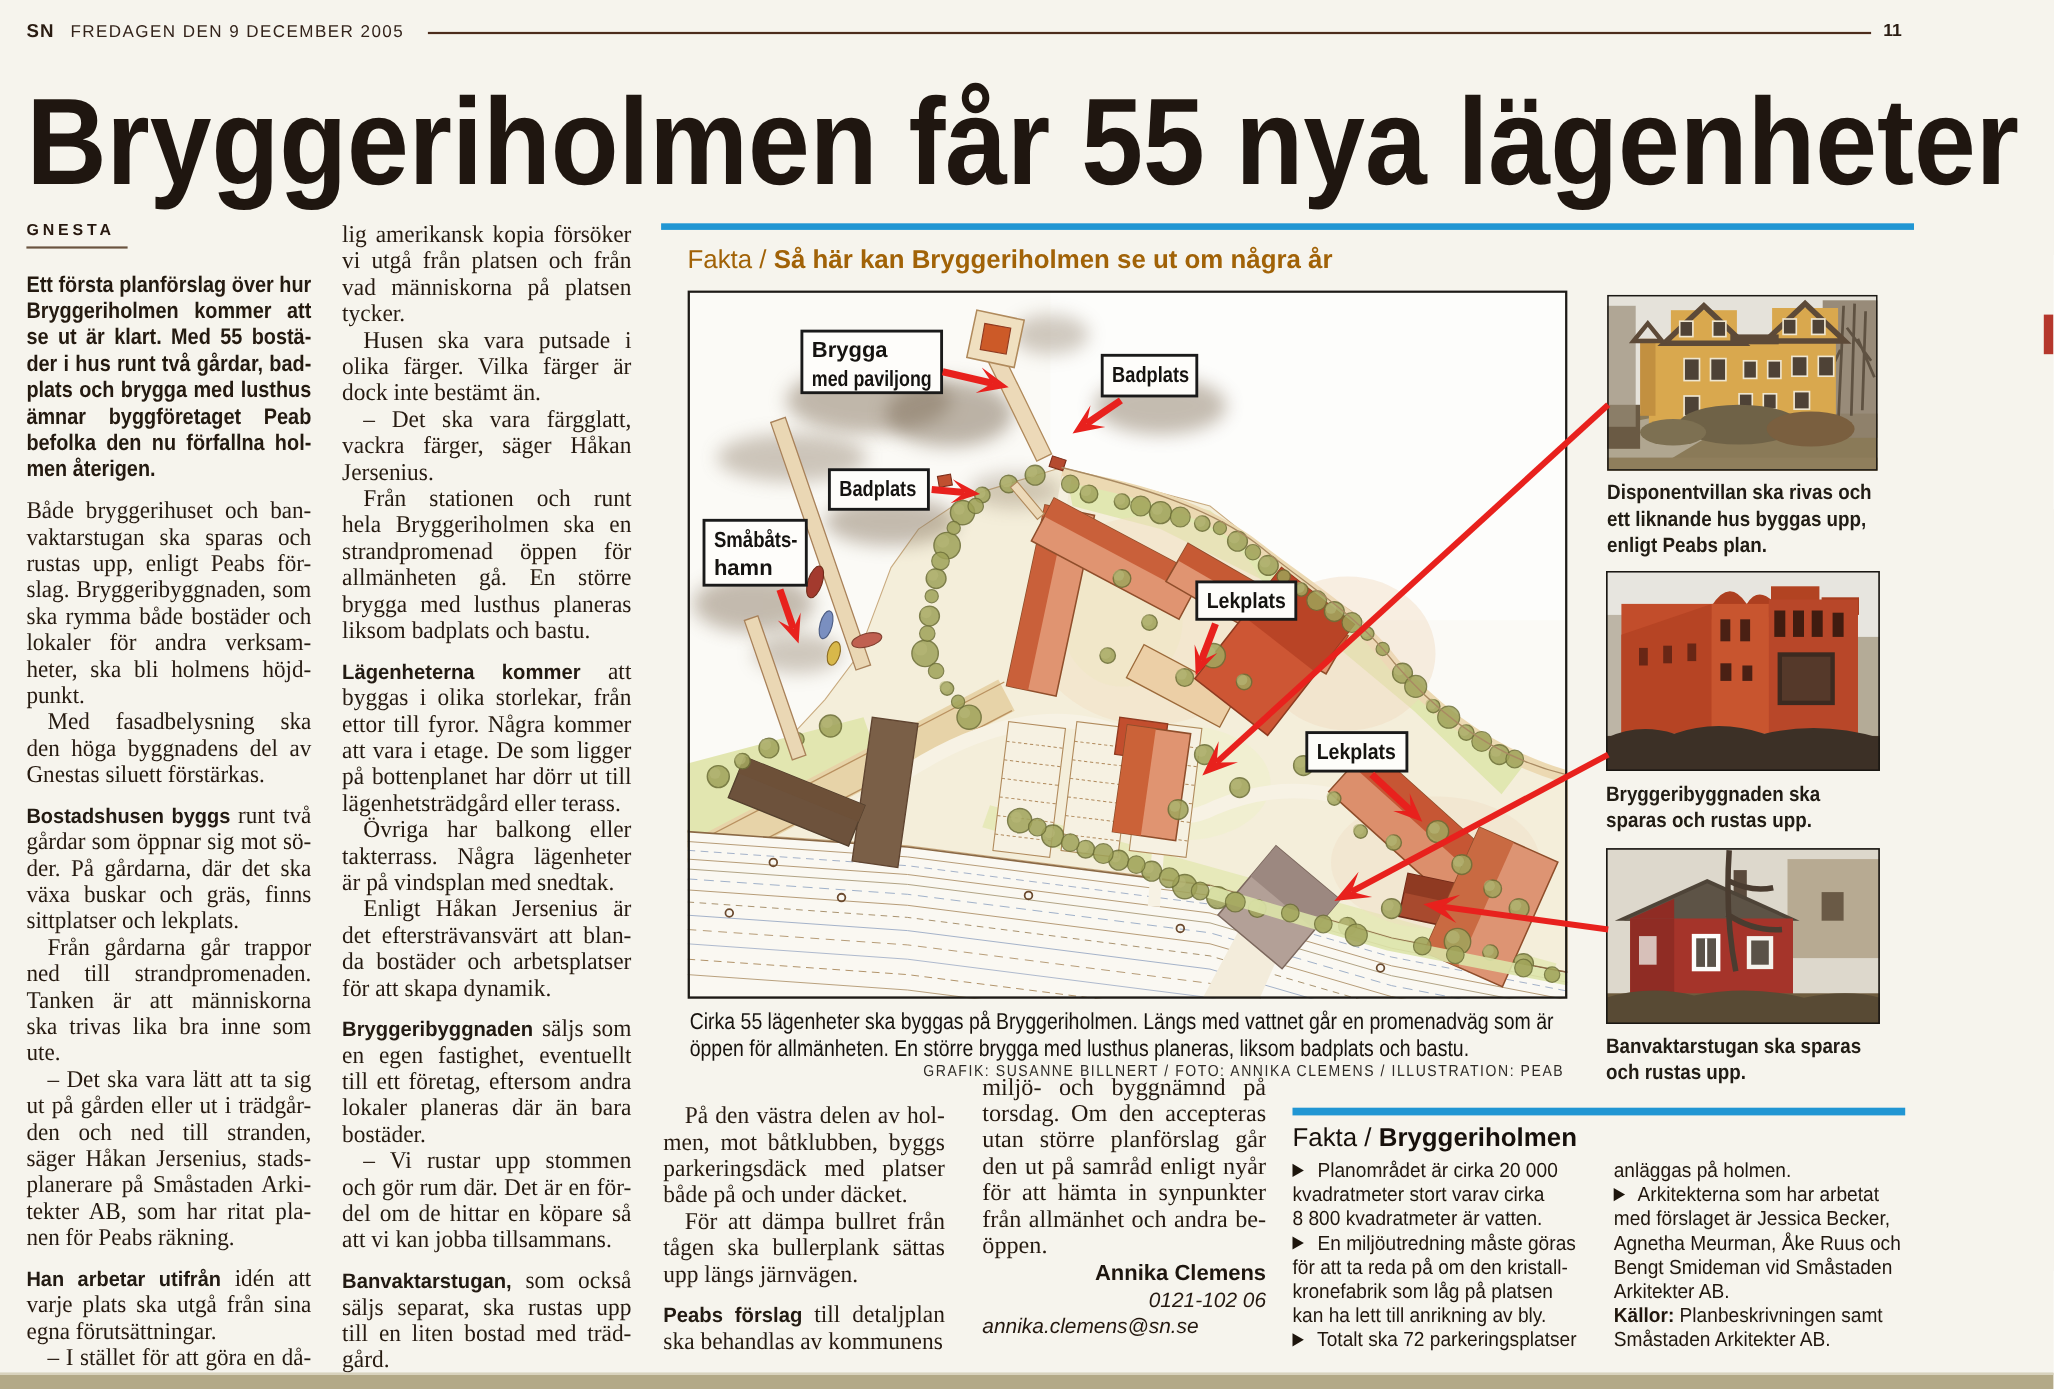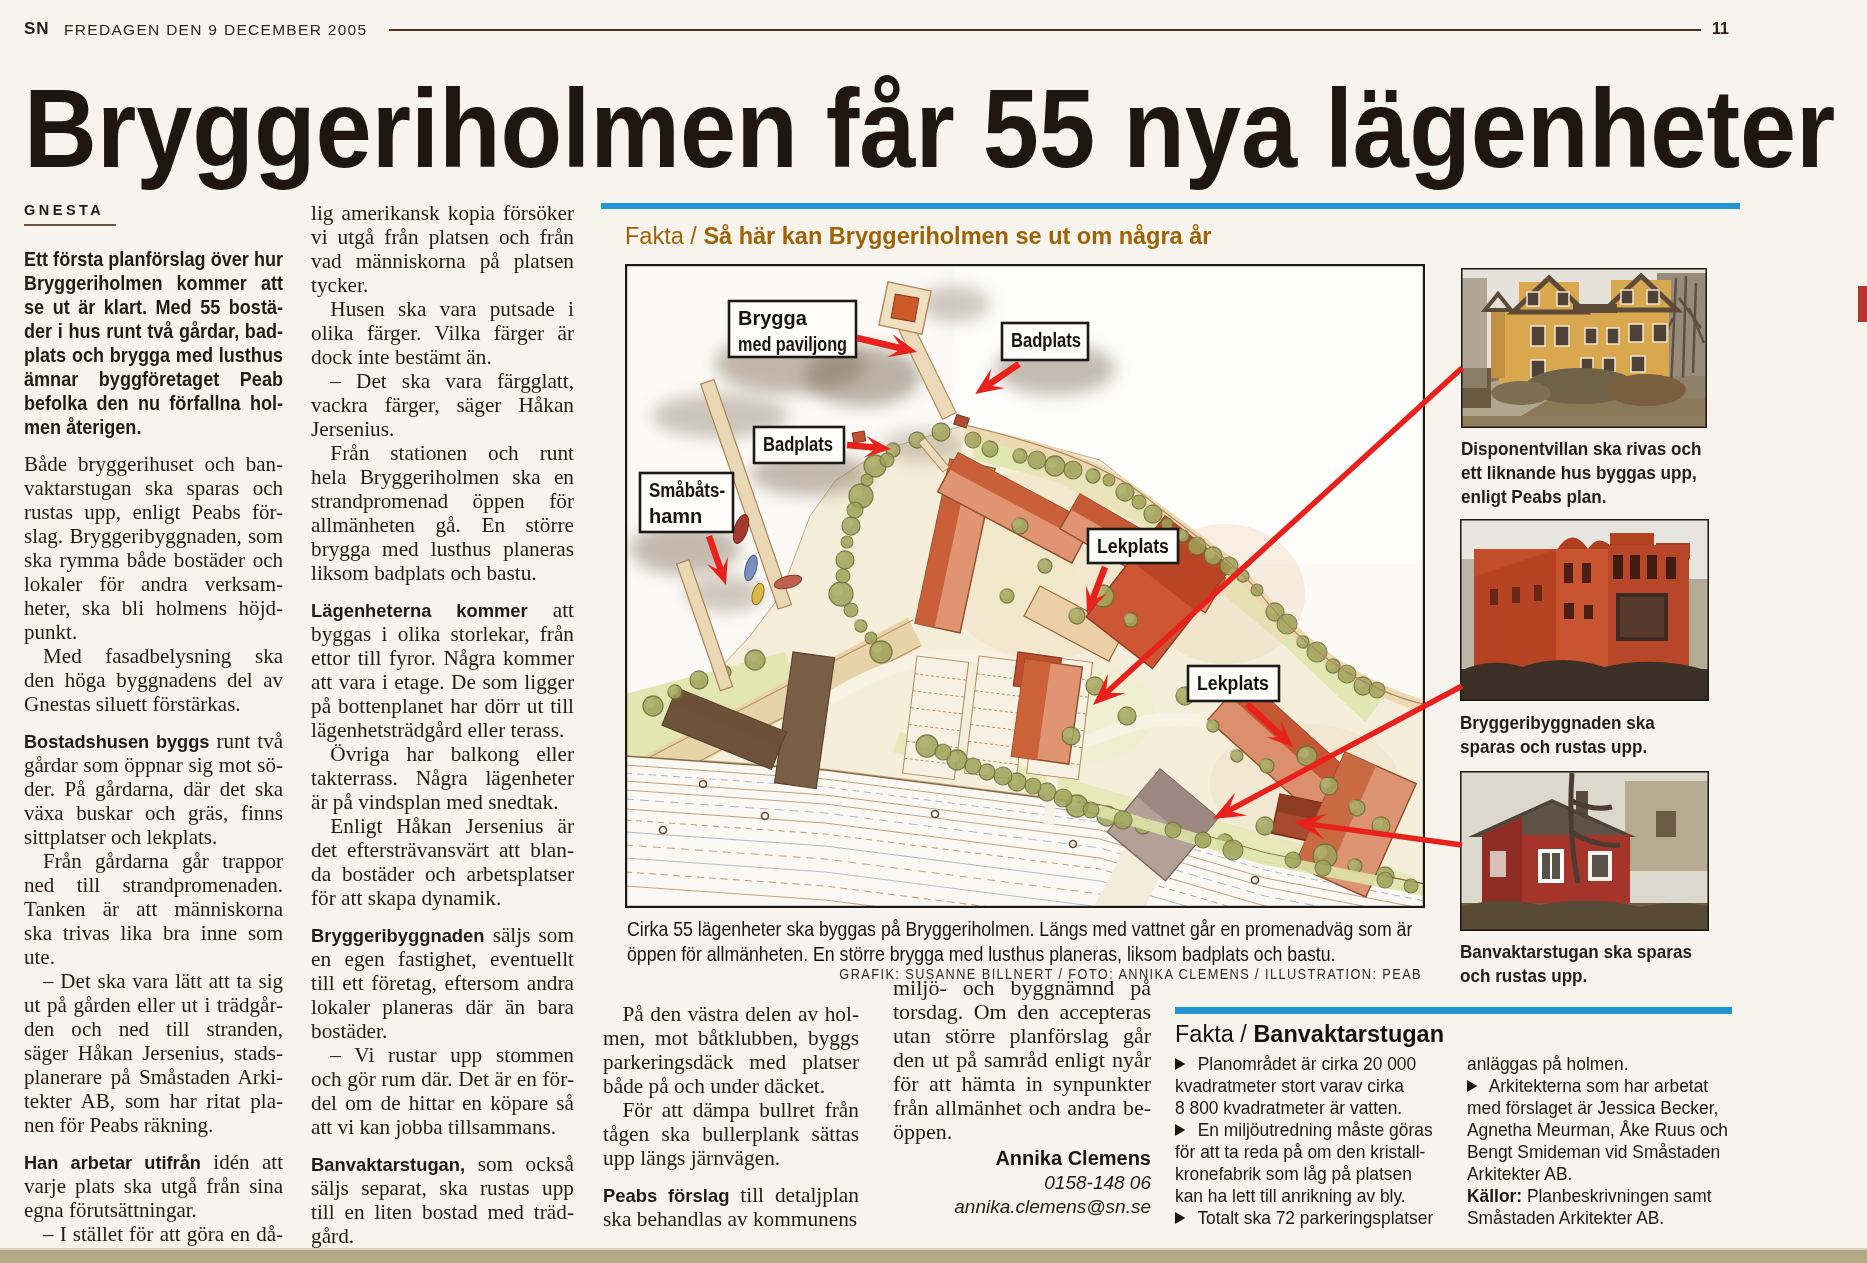--- a/index.html
+++ b/index.html
@@ -637,28 +637,28 @@
 <div class="ln">miljö- och byggnämnd på</div>
 <div class="ln">torsdag. Om den accepteras</div>
 <div class="ln">utan större planförslag går</div>
 <div class="ln">den ut på samråd enligt nyår</div>
 <div class="ln">för att hämta in synpunkter</div>
 <div class="ln">från allmänhet och andra be-</div>
 <div class="lnl">öppen.</div>
 
 <div style="text-align:right; font-family:'Liberation Sans',sans-serif; font-weight:bold; font-size:20px; line-height:25px; margin-top:2px; color:#1d150e;">Annika Clemens</div>
 
-<div style="text-align:right; font-style:italic; font-family:'Liberation Sans',sans-serif; font-size:19px; line-height:24px; color:#24180f;">0158-148 06</div>
-
-<div style="text-align:right; font-style:italic; font-family:'Liberation Sans',sans-serif; font-size:19px; line-height:24px; color:#24180f;">annika.clemens@sn.se</div>
+<div style="text-align:right; font-style:italic; font-family:'Liberation Sans',sans-serif; font-size:19px; line-height:24px; color:#24180f;">0121-102 06</div>
+
+<div style="font-style:italic; font-family:'Liberation Sans',sans-serif; font-size:19px; line-height:24px; color:#24180f;">annika.clemens@sn.se</div>
 </div>
 
 <div class="abs" style="left:1175px; top:1007px; width:557px; height:7px; background:#2196d3;"></div>
 
-<div class="abs" style="left:1175px; top:1021px; font-size:23.5px; color:#17100b;">Fakta / <b>Banvaktarstugan</b></div>
+<div class="abs" style="left:1175px; top:1021px; font-size:23.5px; color:#17100b;">Fakta / <b>Bryggeriholmen</b></div>
 
 <div class="abs" style="left:1175px; top:1053px; width:285px; transform:scaleX(0.94); transform-origin:0 0; font-size:18.5px; line-height:22px; color:#20160d;">
 <div style="height:22px; white-space:nowrap;"><span style="display:inline-block; width:0; height:0; border-left:11px solid #1d150c; border-top:6.5px solid transparent; border-bottom:6.5px solid transparent; margin-right:8px;"></span> Planområdet är cirka 20 000</div>
 <div style="height:22px; white-space:nowrap;">kvadratmeter stort varav cirka</div>
 <div style="height:22px; white-space:nowrap;">8 800 kvadratmeter är vatten.</div>
 <div style="height:22px; white-space:nowrap;"><span style="display:inline-block; width:0; height:0; border-left:11px solid #1d150c; border-top:6.5px solid transparent; border-bottom:6.5px solid transparent; margin-right:8px;"></span> En miljöutredning måste göras</div>
 <div style="height:22px; white-space:nowrap;">för att ta reda på om den kristall-</div>
 <div style="height:22px; white-space:nowrap;">kronefabrik som låg på platsen</div>
 <div style="height:22px; white-space:nowrap;">kan ha lett till anrikning av bly.</div>
 <div style="height:22px; white-space:nowrap;"><span style="display:inline-block; width:0; height:0; border-left:11px solid #1d150c; border-top:6.5px solid transparent; border-bottom:6.5px solid transparent; margin-right:8px;"></span> Totalt ska 72 parkeringsplatser</div>

